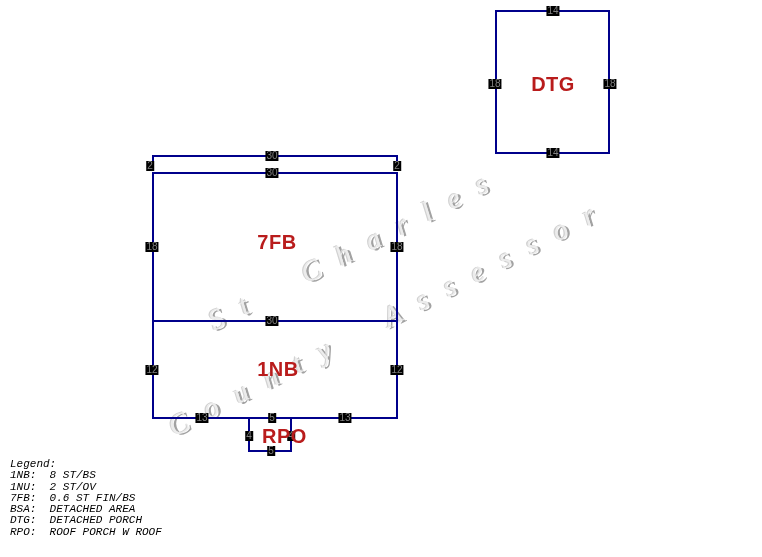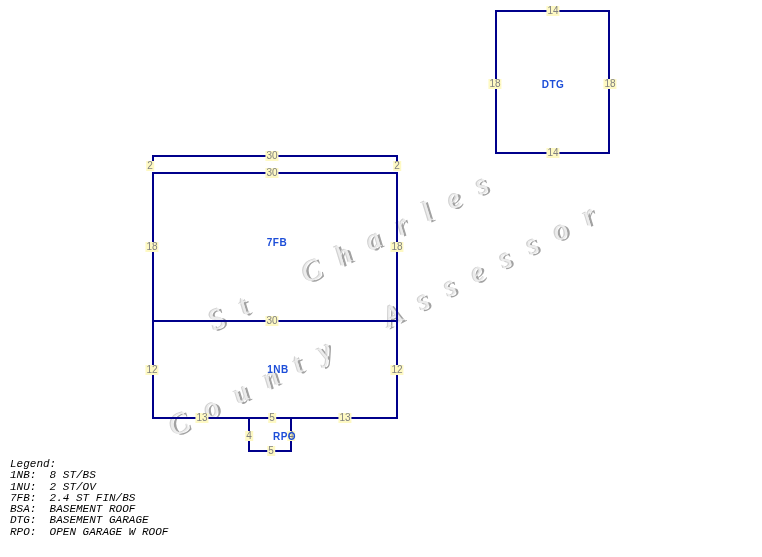--- a/index.html
+++ b/index.html
@@ -32,32 +32,32 @@
   
   .line { position: absolute; background: #00008B; z-index: 2; }
   .box  { position: absolute; border: 2px solid #00008B; box-sizing: border-box; z-index: 2; background: transparent; }
   
   .dim {
     position: absolute;
     z-index: 3;
     font-size: 10px;
     line-height: 10px;
     color: #808080;
-    background: #fef9c3;
+    background: #000000;
     padding: 0 1px;
     transform: translate(-50%, -50%);
     white-space: nowrap;
   }
   
   .blabel {
     position: absolute;
     z-index: 3;
-    font-size: 10px;
+    font-size: 20px;
     font-weight: bold;
-    color: #1d4ed8;
+    color: #b91c1c;
     transform: translate(-50%, -50%);
     letter-spacing: 0.5px;
     white-space: nowrap;
   }
   
   .legend {
     position: absolute;
     left: 10px;
     top: 459px;
     z-index: 3;
@@ -116,19 +116,19 @@
 
   <span class="blabel" style="left:277px; top:242px;">7FB</span>
   <span class="blabel" style="left:278px; top:369px;">1NB</span>
   <span class="blabel" style="left:271px; top:436px;padding-left:27px;">RPO</span>
   <span class="blabel" style="left:553px; top:84px;">DTG</span>
 
   <div class="legend">
     <div>Legend:</div>
     <div>1NB:  8 ST/BS</div>
     <div>1NU:  2 ST/OV</div>
-    <div>7FB:  2.4 ST FIN/BS</div>
-    <div>BSA:  BASEMENT ROOF</div>
-    <div>DTG:  BASEMENT GARAGE</div>
-    <div>RPO:  OPEN GARAGE W ROOF</div>
+    <div>7FB:  0.6 ST FIN/BS</div>
+    <div>BSA:  DETACHED AREA</div>
+    <div>DTG:  DETACHED PORCH</div>
+    <div>RPO:  ROOF PORCH W ROOF</div>
   </div>
 
 </div>
 
 </body></html>

